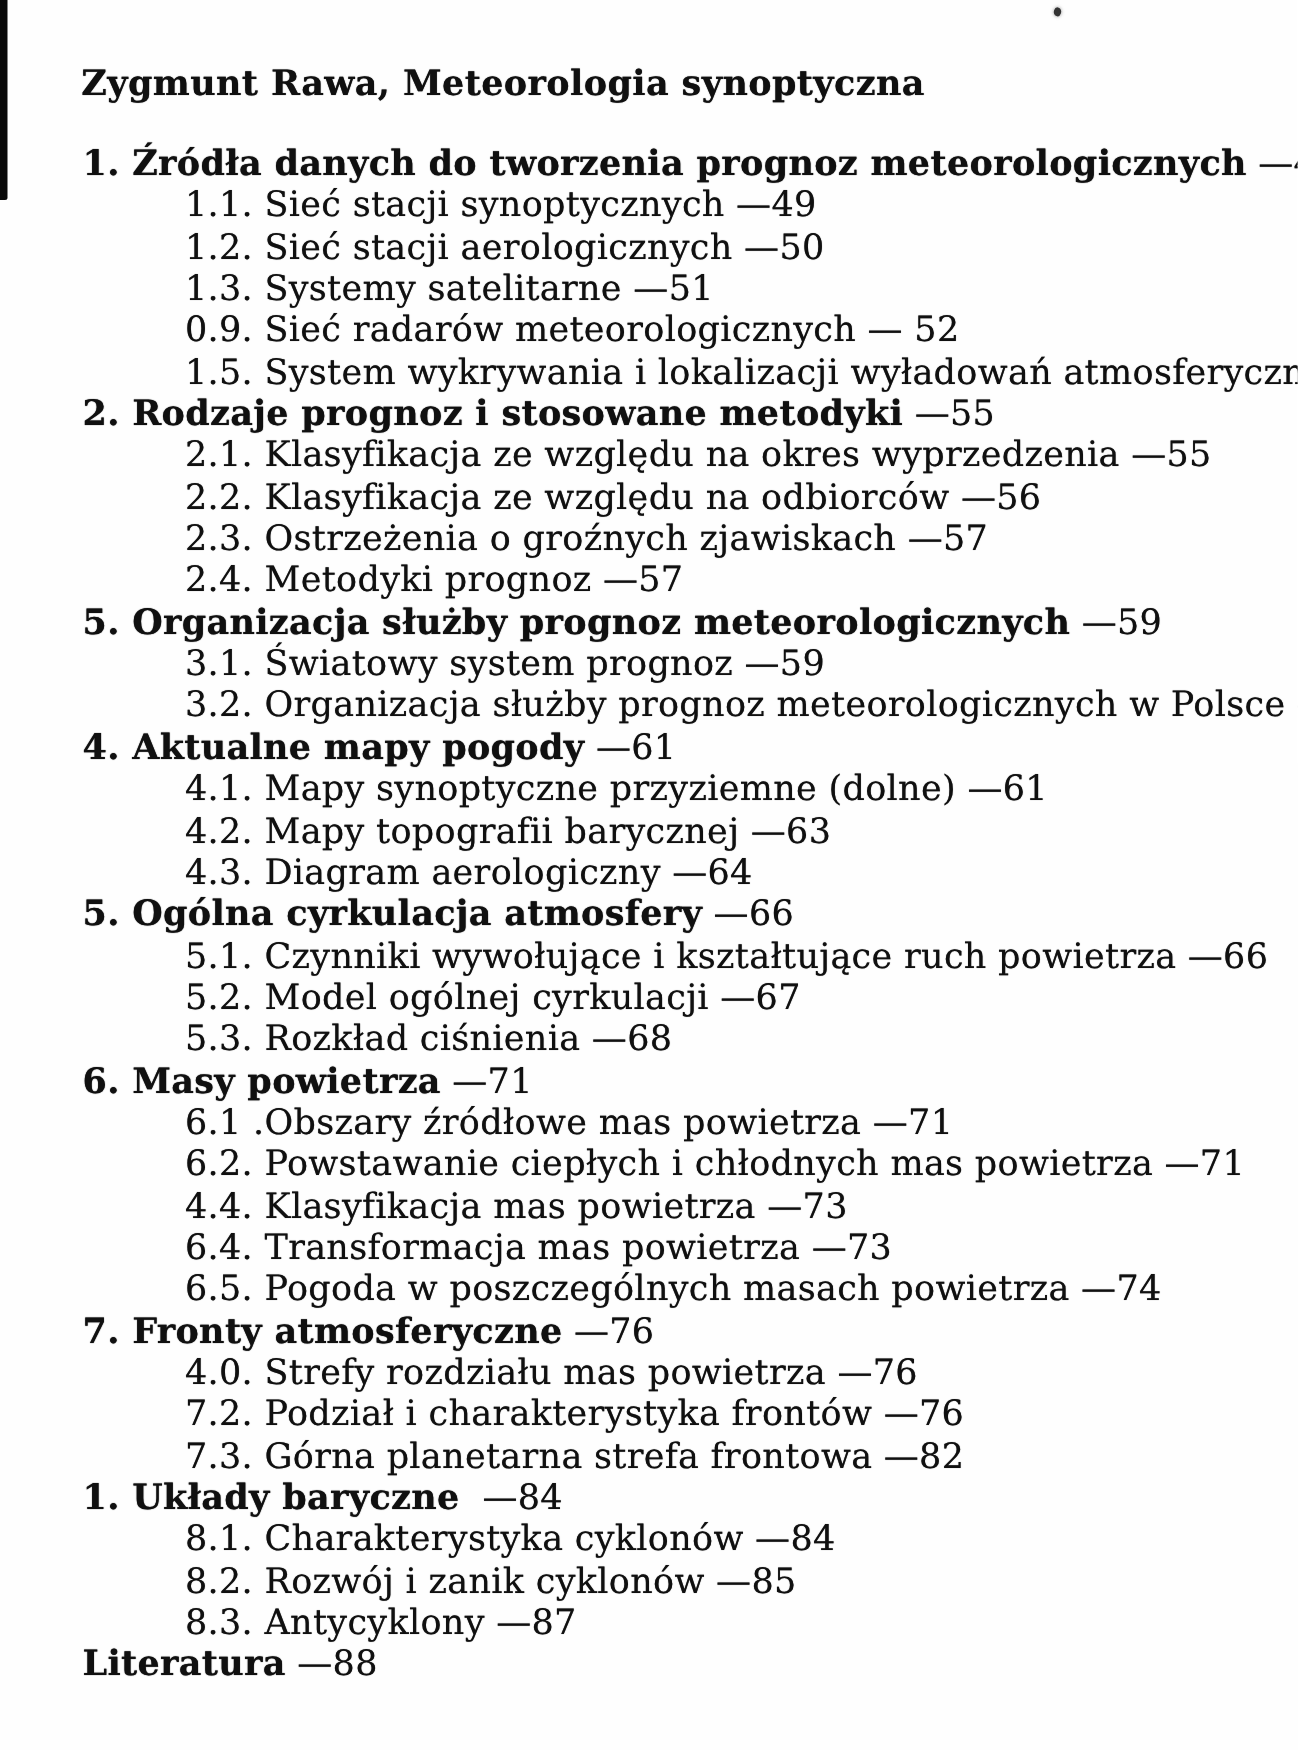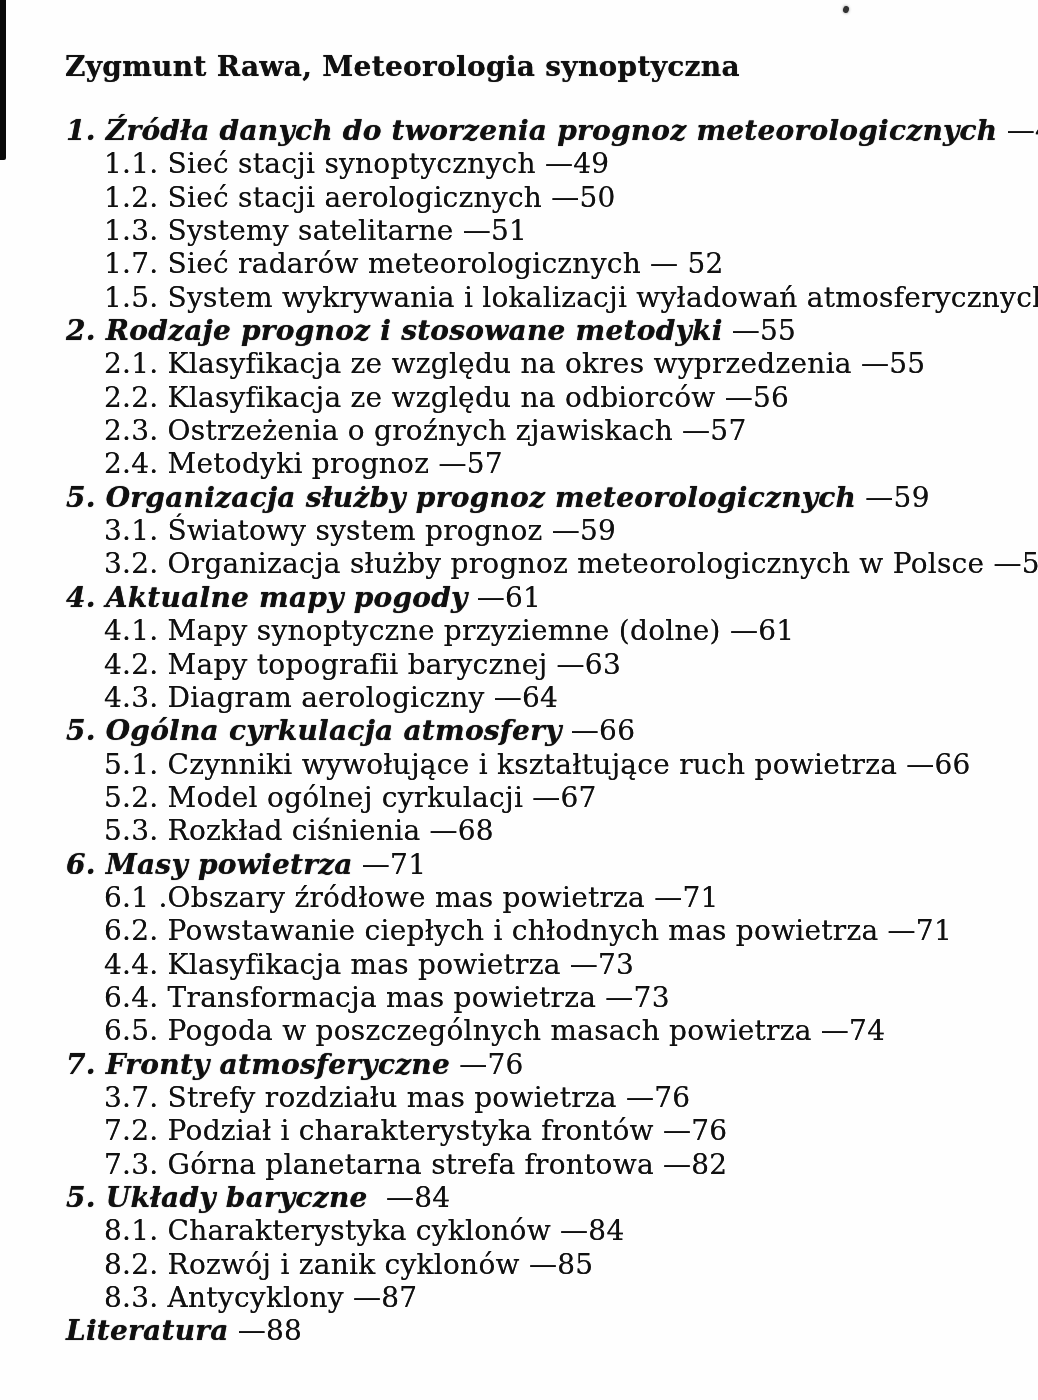--- a/index.html
+++ b/index.html
@@ -63,43 +63,43 @@
     font-size: 28px;
     line-height: 33.35px;
     height: 33.35px;
     white-space: nowrap;
     padding-left: 66px;
     letter-spacing: 0.25px;
     text-shadow: 0 0 0.6px rgba(20,20,20,0.75);
   }
   .line.indent {
     padding-left: 104px;
+    margin-left: 44px;
   }
   .label.bold {
     font-weight: 700;
     text-shadow: 0 0 0.8px rgba(10,10,10,0.9);
-    font-style: italic;
   }
   .ref {
     font-weight: 400;
   }
 </style>
 </head>
 <body>
 
 <div class="page">
   <div class="edge-bar"></div>
   <div class="speck"></div>
   <h1 class="title">Zygmunt Rawa, Meteorologia synoptyczna</h1>
   <div class="toc" id="toc">
       <div class="line"><span class="label bold">1. Źródła danych do tworzenia prognoz meteorologicznych</span><span class="ref">&nbsp;—49</span></div>
       <div class="line indent"><span class="label">1.1. Sieć stacji synoptycznych</span><span class="ref">&nbsp;—49</span></div>
       <div class="line indent"><span class="label">1.2. Sieć stacji aerologicznych</span><span class="ref">&nbsp;—50</span></div>
       <div class="line indent"><span class="label">1.3. Systemy satelitarne</span><span class="ref">&nbsp;—51</span></div>
-      <div class="line indent"><span class="label">1.7. Sieć radarów meteorologicznych</span><span class="ref">&nbsp;— 52</span></div>
+      <div class="line indent"><span class="label">0.9. Sieć radarów meteorologicznych</span><span class="ref">&nbsp;— 52</span></div>
       <div class="line indent"><span class="label">1.5. System wykrywania i lokalizacji wyładowań atmosferycznych</span></div>
       <div class="line"><span class="label bold">2. Rodzaje prognoz i stosowane metodyki</span><span class="ref">&nbsp;—55</span></div>
       <div class="line indent"><span class="label">2.1. Klasyfikacja ze względu na okres wyprzedzenia</span><span class="ref">&nbsp;—55</span></div>
       <div class="line indent"><span class="label">2.2. Klasyfikacja ze względu na odbiorców</span><span class="ref">&nbsp;—56</span></div>
       <div class="line indent"><span class="label">2.3. Ostrzeżenia o groźnych zjawiskach</span><span class="ref">&nbsp;—57</span></div>
       <div class="line indent"><span class="label">2.4. Metodyki prognoz</span><span class="ref">&nbsp;—57</span></div>
       <div class="line"><span class="label bold">5. Organizacja służby prognoz meteorologicznych</span><span class="ref">&nbsp;—59</span></div>
       <div class="line indent"><span class="label">3.1. Światowy system prognoz</span><span class="ref">&nbsp;—59</span></div>
       <div class="line indent"><span class="label">3.2. Organizacja służby prognoz meteorologicznych w Polsce</span><span class="ref">&nbsp;—59</span></div>
       <div class="line"><span class="label bold">4. Aktualne mapy pogody</span><span class="ref">&nbsp;—61</span></div>
@@ -110,22 +110,22 @@
       <div class="line indent"><span class="label">5.1. Czynniki wywołujące i kształtujące ruch powietrza</span><span class="ref">&nbsp;—66</span></div>
       <div class="line indent"><span class="label">5.2. Model ogólnej cyrkulacji</span><span class="ref">&nbsp;—67</span></div>
       <div class="line indent"><span class="label">5.3. Rozkład ciśnienia</span><span class="ref">&nbsp;—68</span></div>
       <div class="line"><span class="label bold">6. Masy powietrza</span><span class="ref">&nbsp;—71</span></div>
       <div class="line indent"><span class="label">6.1 .Obszary źródłowe mas powietrza</span><span class="ref">&nbsp;—71</span></div>
       <div class="line indent"><span class="label">6.2. Powstawanie ciepłych i chłodnych mas powietrza</span><span class="ref">&nbsp;—71</span></div>
       <div class="line indent"><span class="label">4.4. Klasyfikacja mas powietrza</span><span class="ref">&nbsp;—73</span></div>
       <div class="line indent"><span class="label">6.4. Transformacja mas powietrza</span><span class="ref">&nbsp;—73</span></div>
       <div class="line indent"><span class="label">6.5. Pogoda w poszczególnych masach powietrza</span><span class="ref">&nbsp;—74</span></div>
       <div class="line"><span class="label bold">7. Fronty atmosferyczne</span><span class="ref">&nbsp;—76</span></div>
-      <div class="line indent"><span class="label">3.7. Strefy rozdziału mas powietrza</span><span class="ref">&nbsp;—76</span></div>
+      <div class="line indent"><span class="label">4.0. Strefy rozdziału mas powietrza</span><span class="ref">&nbsp;—76</span></div>
       <div class="line indent"><span class="label">7.2. Podział i charakterystyka frontów</span><span class="ref">&nbsp;—76</span></div>
       <div class="line indent"><span class="label">7.3. Górna planetarna strefa frontowa</span><span class="ref">&nbsp;—82</span></div>
-      <div class="line"><span class="label bold">5. Układy baryczne</span><span class="ref">&nbsp; —84</span></div>
+      <div class="line"><span class="label bold">1. Układy baryczne</span><span class="ref">&nbsp; —84</span></div>
       <div class="line indent"><span class="label">8.1. Charakterystyka cyklonów</span><span class="ref">&nbsp;—84</span></div>
       <div class="line indent"><span class="label">8.2. Rozwój i zanik cyklonów</span><span class="ref">&nbsp;—85</span></div>
       <div class="line indent"><span class="label">8.3. Antycyklony</span><span class="ref">&nbsp;—87</span></div>
       <div class="line"><span class="label bold">Literatura</span><span class="ref">&nbsp;—88</span></div>
     </div>
 </div>
 
 </body></html>

